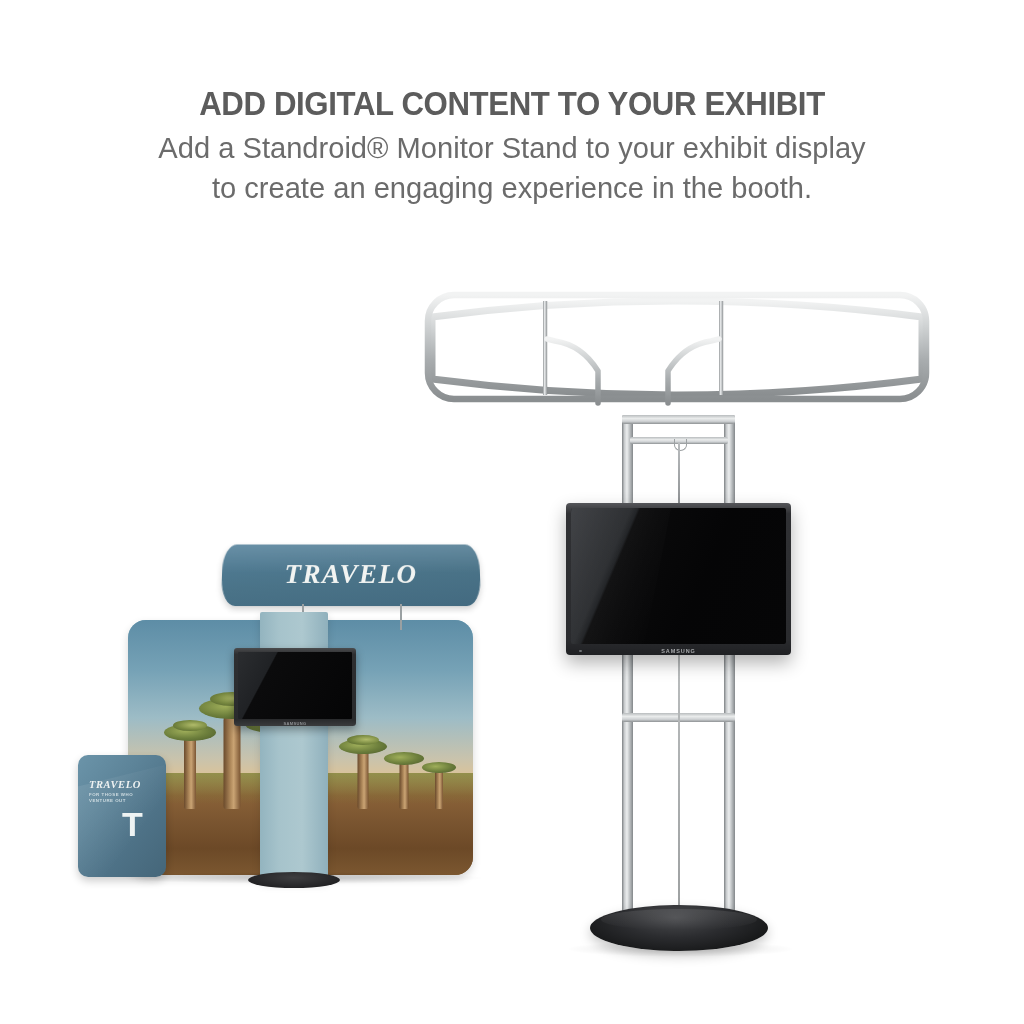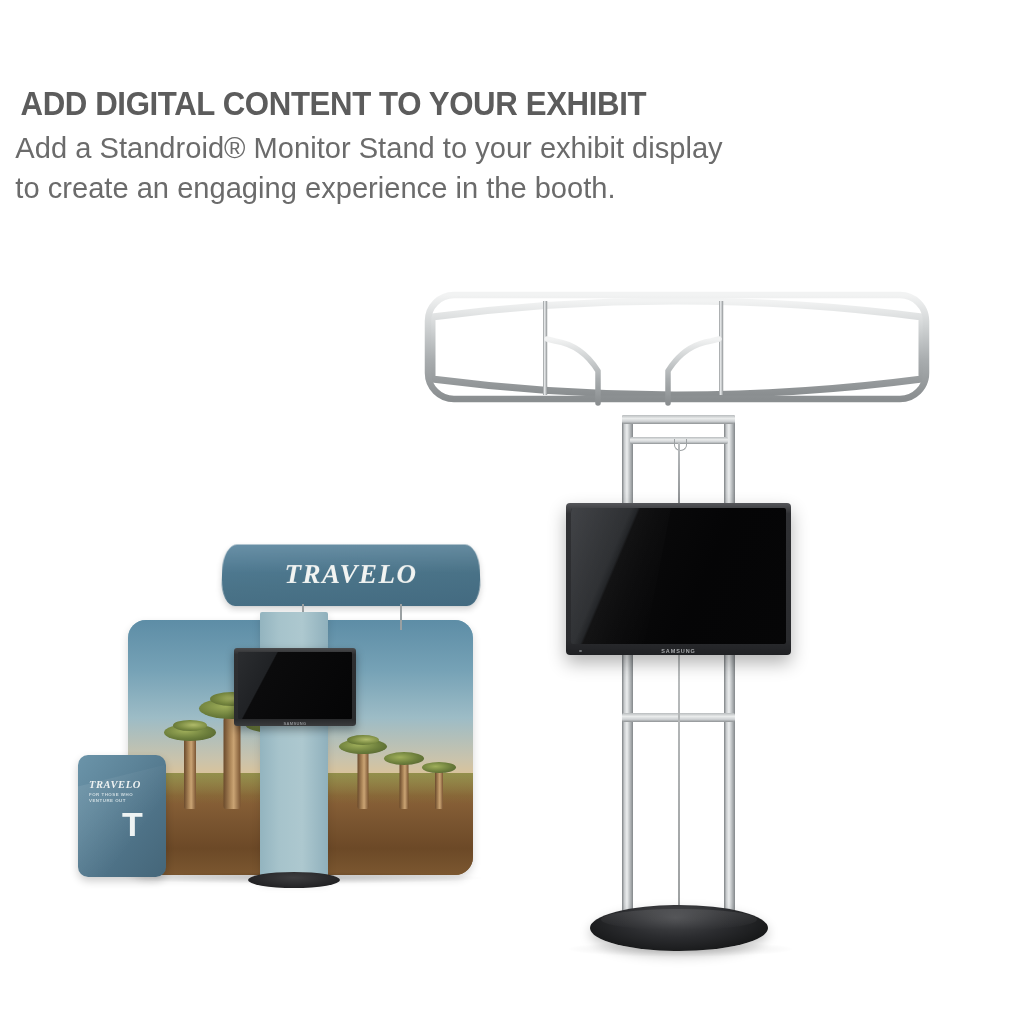--- a/index.html
+++ b/index.html
@@ -16,20 +16,21 @@
     color: #5a5a5a;
     position: relative;
   }
 
   
   .headings {
     position: absolute;
     top: 86px;
     left: 0;
     width: 1024px;
+    text-align: center;
     user-select: none;
   }
   .headline {
     font-size: 32.5px;
     font-weight: 700;
     letter-spacing: -0.4px;
     color: #5c5c5c;
     line-height: 1.12;
     margin: 0;
     transform: scaleX(0.96);

